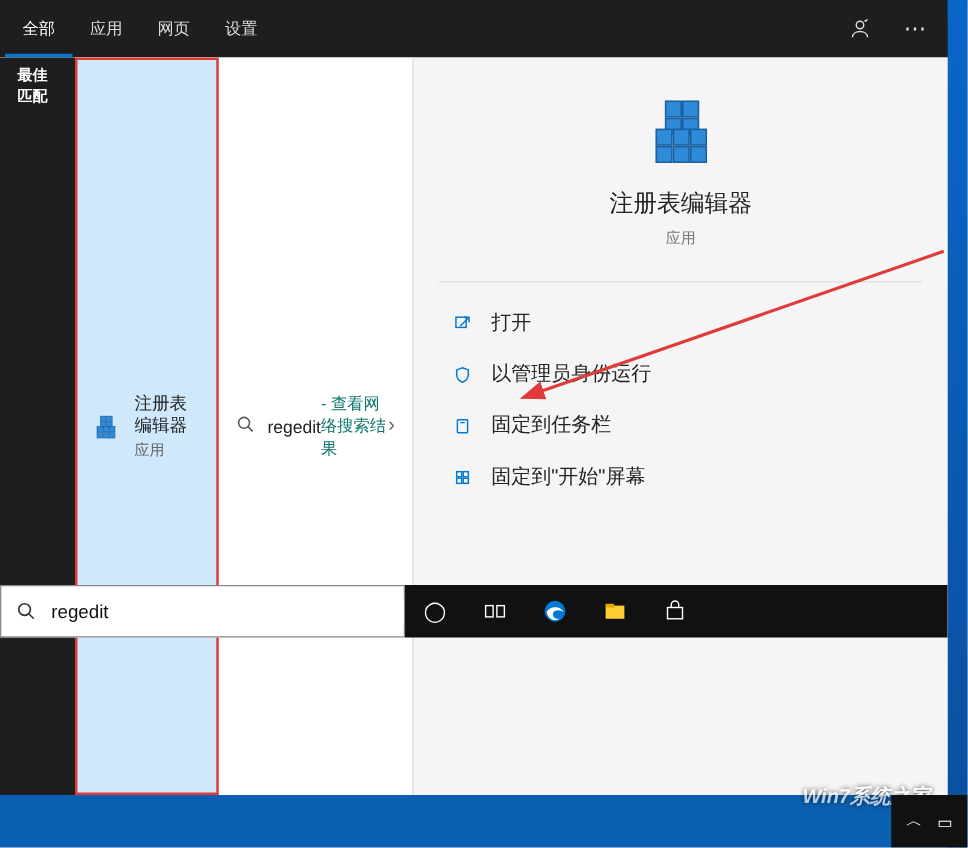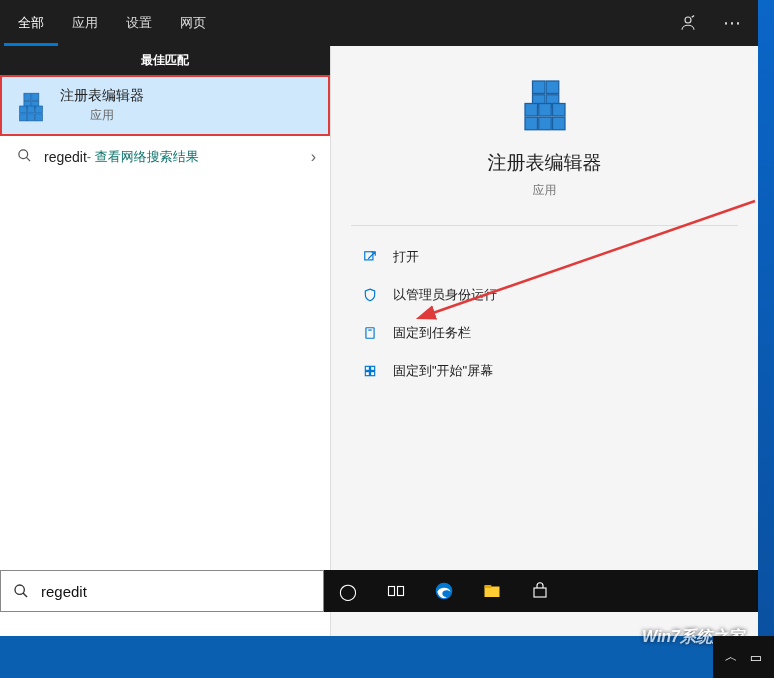--- a/index.html
+++ b/index.html
@@ -1,48 +1,48 @@
 <!DOCTYPE html>
 <html><head>
 <meta charset="utf-8">
 <style>
   * { margin:0; padding:0; box-sizing:border-box; font-family:"Microsoft YaHei","Segoe UI",sans-serif; }
   body { width:774px; height:678px; background:#0b5fb0; overflow:hidden; position:relative; }
-  .search-shell { position:absolute; left:0; top:0; width:758px; height:612px; background:#1e1e1e;border-radius:17px; }
+  .search-shell { position:absolute; left:0; top:0; width:758px; height:510px; background:#1e1e1e;border-radius:17px; }
 
   
   .tabs { display:flex; align-items:center; height:46px; background:#1e1e1e; color:#fff; padding:0 4px; }
   .tab { padding:0 14px; font-size:13px; height:46px; display:flex; align-items:center; cursor:pointer; color:#ddd; }
   .tab.active { color:#fff; border-bottom:3px solid #0078d4; padding-top:3px; }
   .tab .chev { margin-left:4px; font-size:10px; }
   .tabs-spacer { flex:1; }
   .feedback-icon, .more-icon { width:44px; height:46px; display:flex; align-items:center; justify-content:center; color:#ddd; cursor:pointer; font-size:18px; }
 
   
   .body { display:flex; height:590px; background:#f4f4f4; }
-  .left-pane { width:330px; background:#fff; display:flex; flex-direction:column;text-align:center; }
+  .left-pane { width:330px; background:#fff; display:flex; flex-direction:row; }
   .section-header { background:#1e1e1e; color:#fff; font-size:12px; padding:6px 14px; font-weight:600; }
   .best-match { display:flex; align-items:center; padding:10px 12px; background:#cfe8fc; border:2px solid #e03b3b; }
   .bm-icon { width:34px; height:34px; margin-right:12px; display:flex; align-items:center; justify-content:center; }
   .bm-title { font-size:14px; color:#222; }
   .bm-sub { font-size:12px; color:#666; margin-top:2px; }
   .web-row { display:flex; align-items:center; padding:12px 14px; cursor:pointer; }
   .web-row .q-icon { width:20px; color:#555; font-size:15px; margin-right:10px; }
   .web-row .q-text { font-size:14px; color:#222; }
   .web-row .q-sub { color:#0f766e; font-size:13px; }
   .web-row .chev-r { margin-left:auto; color:#666; }
 
   
   .right-pane { flex:1; background:#f5f5f5; display:flex; flex-direction:column; border-left:1px solid #ddd; position:relative; padding-top:20px; }
   .app-hero { display:flex; flex-direction:column; align-items:center; padding:10px 0 26px; }
   .app-hero-icon { width:60px; height:60px; }
   .app-hero-title { font-size:19px; color:#222; margin-top:14px; }
   .app-hero-sub { font-size:12px; color:#777; margin-top:6px; }
   .actions { border-top:1px solid #ddd; padding:12px 0; margin:0 20px; }
-  .action { display:flex; align-items:center; padding:10px 8px; font-size:13px; color:#222; cursor:pointer; }
+  .action { display:flex; align-items:center; padding:10px 8px; font-size:16px; color:#222; cursor:pointer; }
   .action-icon { width:22px; color:#0078d4; margin-right:12px; display:flex; justify-content:center; font-size:14px; }
   .arrow-annot { position:absolute; top:150px; right:-2px; pointer-events:none; }
 
   
   .bottom { position:absolute; left:0; bottom:0; width:758px; height:42px; display:flex; }
   .search-box { width:324px; height:42px; background:#fff; display:flex; align-items:center; border:1px solid #888; }
   .search-box .s-icon { width:40px; display:flex; justify-content:center; color:#444; font-size:16px; }
   .search-box input { border:none; outline:none; font-size:15px; flex:1; color:#111; }
   .taskbar { flex:1; background:#111; display:flex; align-items:center; }
   .tb-item { width:48px; height:42px; display:flex; align-items:center; justify-content:center; color:#fff; cursor:pointer; font-size:16px; }
@@ -65,24 +65,24 @@
 <div class="search-shell">
 
   <div class="tabs">
     <div class="tab active">
         <span>全部</span>
       </div>
     <div class="tab">
         <span>应用</span>
       </div>
     <div class="tab">
+        <span>网页</span>
+      </div>
+    <div class="tab">
         <span>设置</span>
-      </div>
-    <div class="tab">
-        <span>网页</span>
       </div>
     <div class="tabs-spacer"></div>
     <div class="feedback-icon">
       <svg width="18" height="18" viewBox="0 0 24 24" fill="none" stroke="#ddd" stroke-width="1.5">
           <circle cx="12" cy="8" r="4"></circle>
           <path d="M4 21c0-4 4-6 8-6s8 2 8 6"></path>
           <path d="M17 3l1 1 2-2" stroke="#ddd"></path>
         </svg>
     </div>
     <div class="more-icon">⋯</div>

